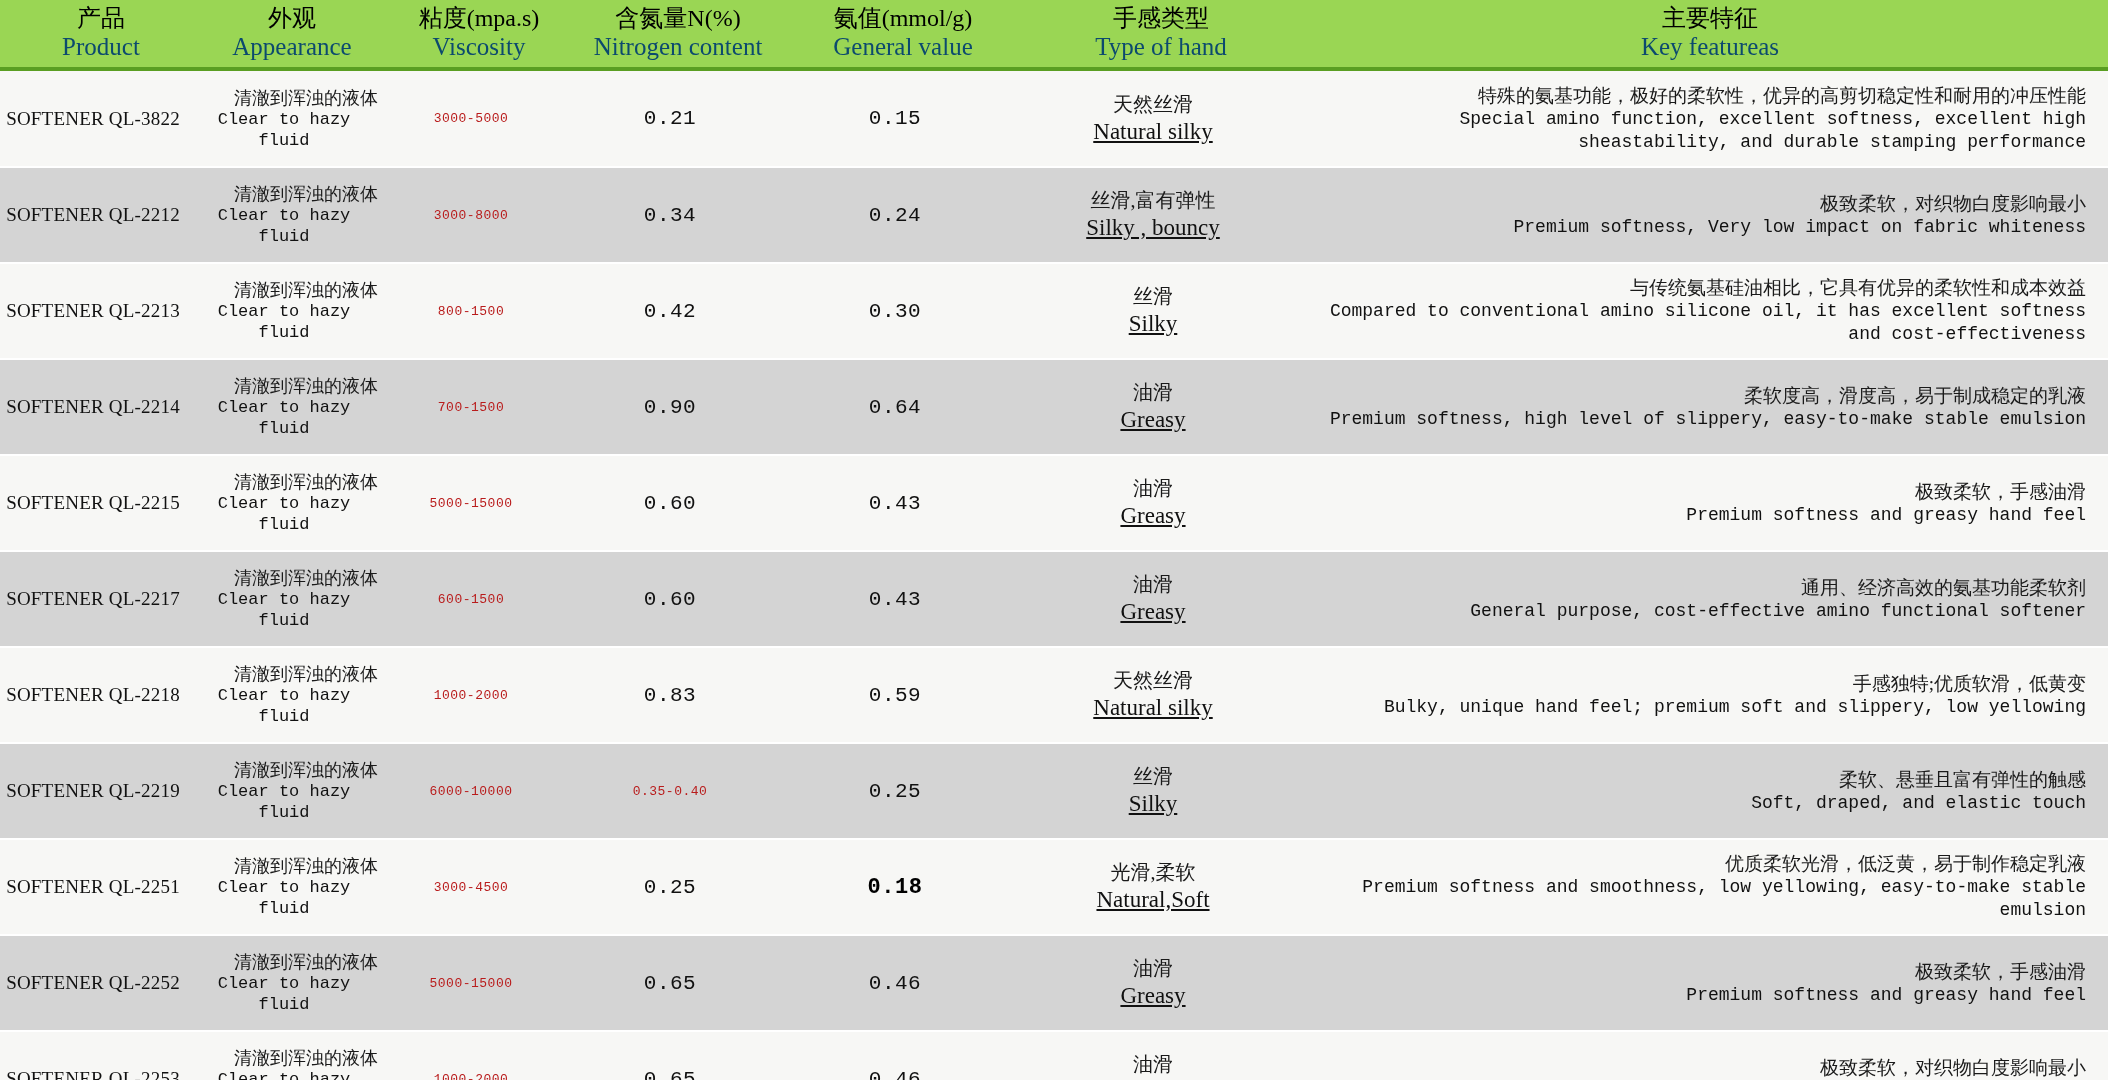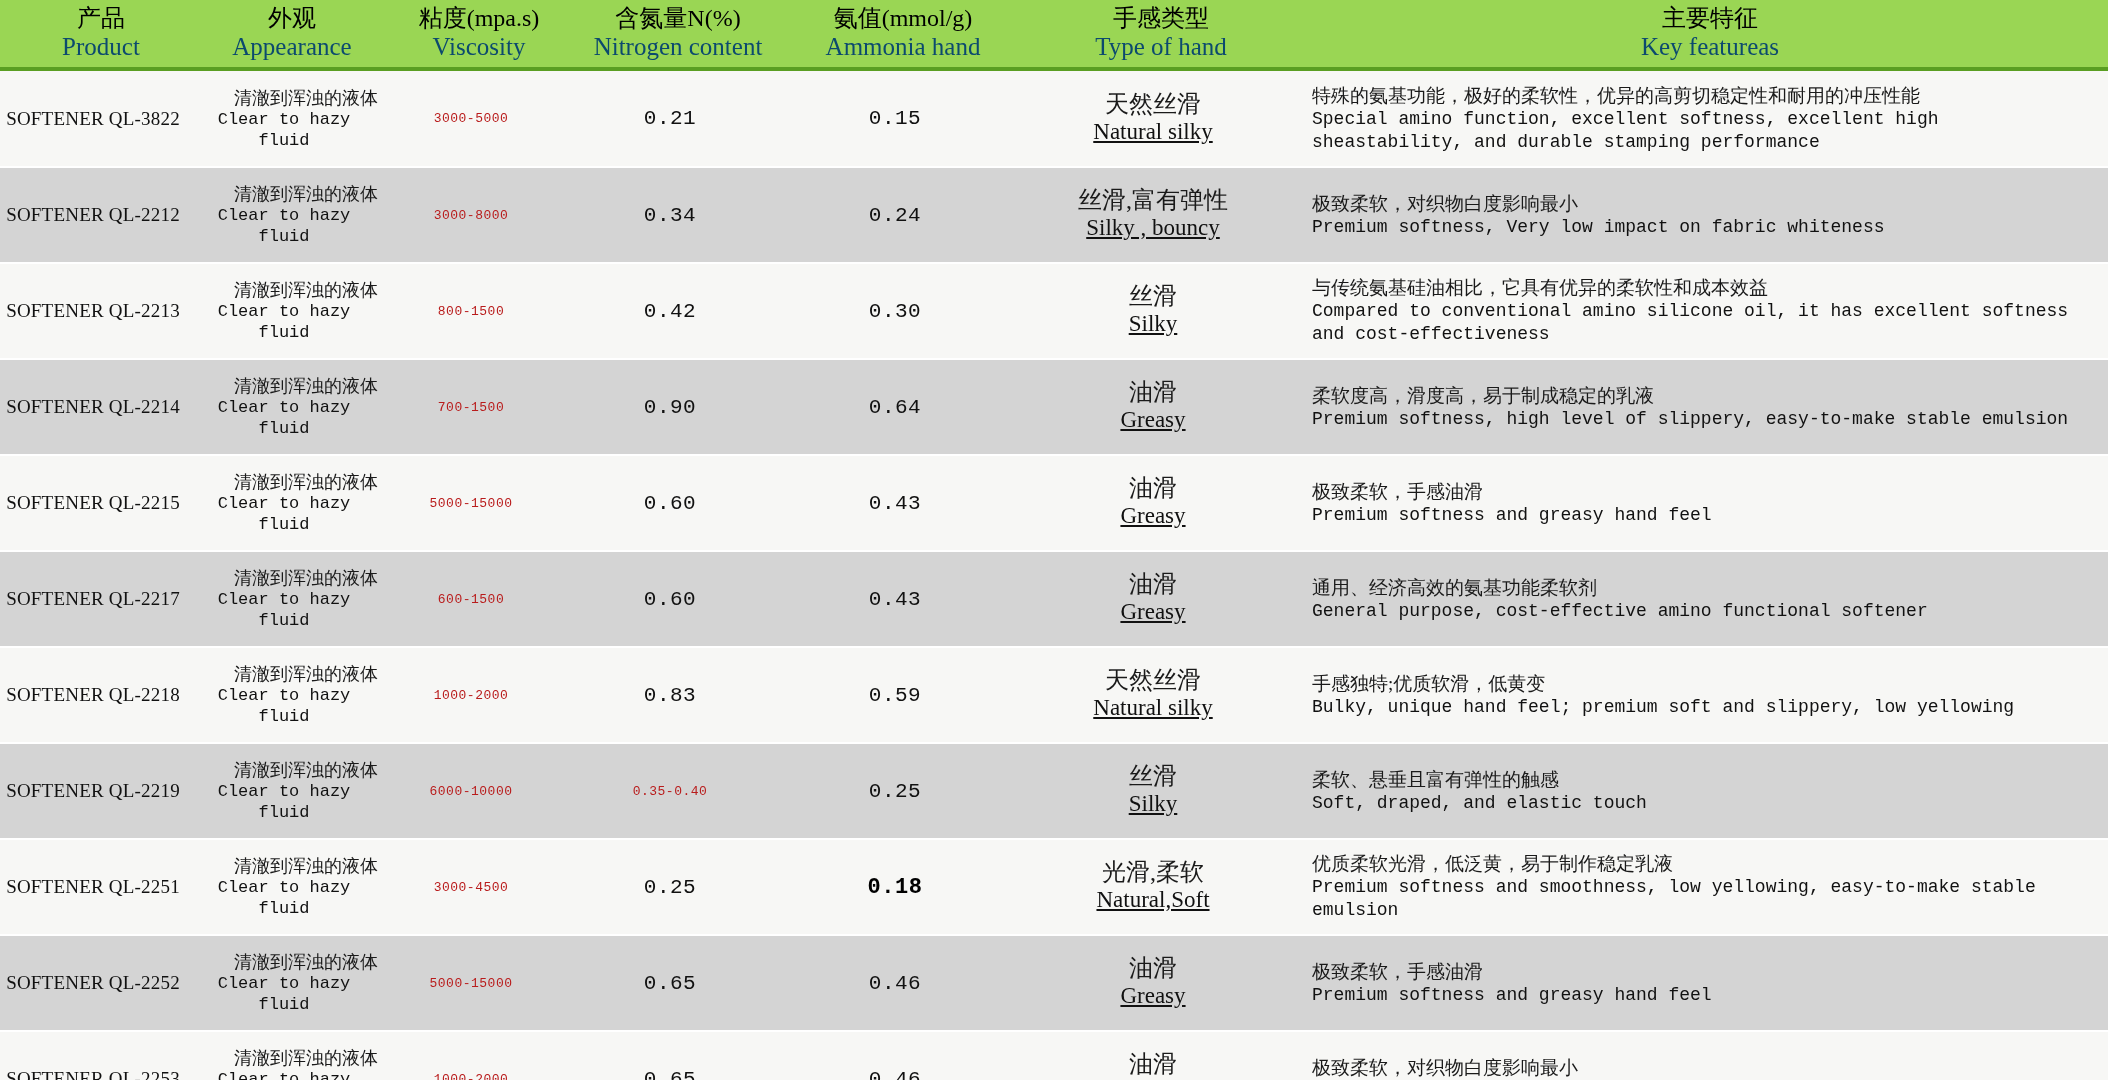--- a/index.html
+++ b/index.html
@@ -113,33 +113,33 @@
     letter-spacing: 0.5px;
   }
   .num-bold {
     font-family: "Liberation Mono", monospace;
     font-size: 22px;
     font-weight: bold;
     color: #000;
     letter-spacing: 0.5px;
   }
   td.features {
-    text-align: left;
+    text-align: right;
     padding-left: 16px;
-    padding-right: 10px;
+    padding-right: 22px;
   }
   td.features .cz {
     font-size: 19px;
     line-height: 24px;
   }
   td.features .cen {
     font-size: 18px;
     line-height: 23px;
   }
-  td.hand .cz { font-size: 24px; line-height: 25px; }
+  td.hand .cz { font-size: 20px; line-height: 25px; }
   td.hand .cen-big { font-size: 23px; line-height: 29px; }
   td.appearance .cz { font-size: 18px; line-height: 22px; text-align: right; }
   td.appearance .cen { font-size: 17px; line-height: 21px; }
 </style>
 </head>
 <body>
 
 <div class="sheet">
   <table class="spec">
     <colgroup>
@@ -164,21 +164,21 @@
         <th>
           <span class="hz">粘度(mpa.s)</span>
           <span class="hen">Viscosity</span>
         </th>
         <th>
           <span class="hz">含氮量N(%)</span>
           <span class="hen">Nitrogen content</span>
         </th>
         <th>
           <span class="hz">氨值(mmol/g)</span>
-          <span class="hen">Ammonia hand</span>
+          <span class="hen">General value</span>
         </th>
         <th>
           <span class="hz">手感类型</span>
           <span class="hen">Type of hand</span>
         </th>
         <th>
           <span class="hz">主要特征</span>
           <span class="hen">Key featureas</span>
         </th>
       </tr>

